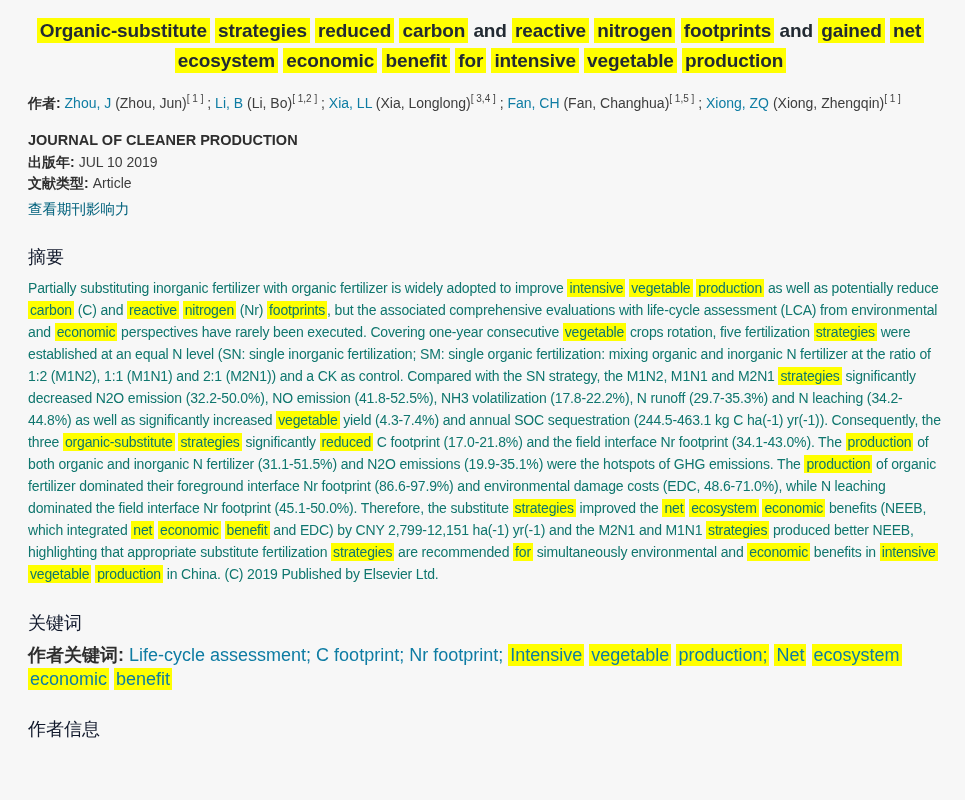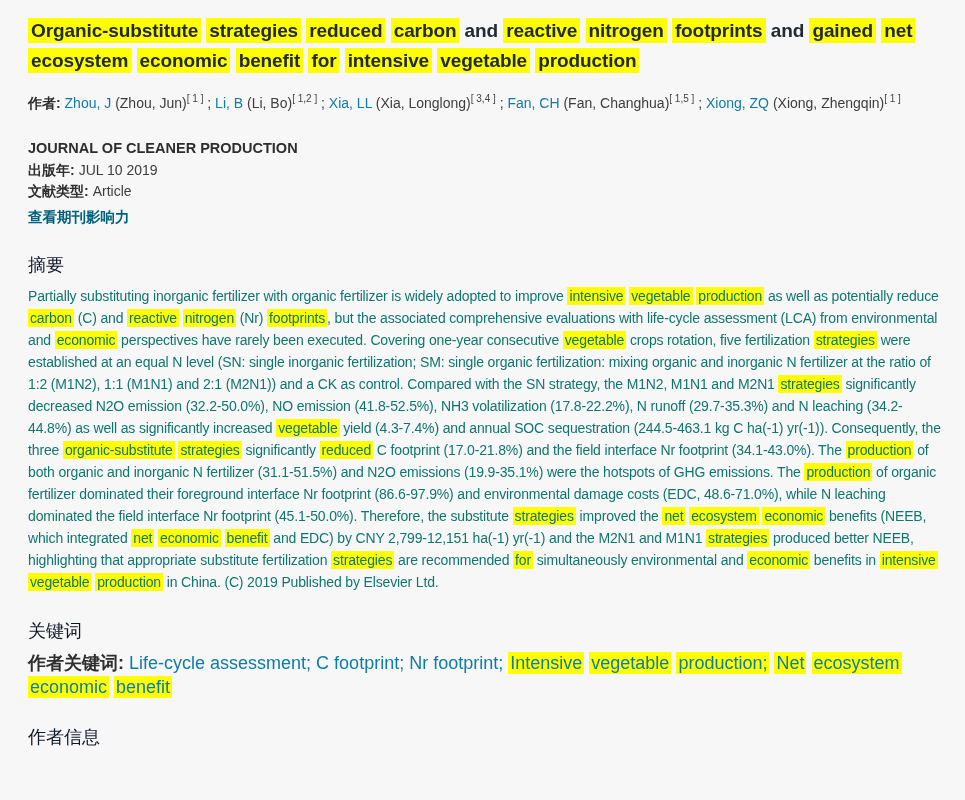--- a/index.html
+++ b/index.html
@@ -10,31 +10,31 @@
     color:#3d3d3d;
     -webkit-font-smoothing:antialiased;
   }
   .page{padding:12px 20px 0 28px;}
   .hl{background:#ffff00;padding:1px 2px;}
   .lnk{color:#0e7ca3;cursor:pointer;}
   .lbl{font-weight:700;color:#2e2e2e;}
   sup{font-size:10px;color:#444;letter-spacing:0;}
   .title{
     font-size:19px;line-height:30px;font-weight:700;color:#222a33;
-    margin:4px 0 14px 0;max-width:905px;letter-spacing:-0.1px;
+    margin:4px 0 14px 0;max-width:905px;letter-spacing:-0.1px;text-align:center;
   }
   .title .hl{padding:2px 3px;}
   .byline{font-size:14px;line-height:17px;margin:0;max-width:917px;}
-  .jblock{margin-top:28px;font-size:14px;}
+  .jblock{margin-top:20px;font-size:14px;}
   .jname{font-weight:700;font-size:14.5px;color:#2e2e2e;margin:0 0 7px 0;}
   .jrow{margin:0 0 7px 0;line-height:14px;}
   .jrow .val{margin-left:4px;}
   .jrow .pair2{margin-left:10px;}
   .impact-link{
-    display:inline-block;font-weight:700;color:#00617c;font-size:14.5px;
+    display:inline-block;font-weight:400;color:#00617c;font-size:14.5px;
     margin-top:3px;cursor:pointer;text-decoration:none;
   }
   h2.sec{
     font-size:18px;font-weight:400;color:#0f172a;margin:26px 0 8px 0;
   }
   .abs{
     font-size:14px;line-height:22px;letter-spacing:-0.15px;
     margin:4px 0 0 0;max-width:917px;color:#0f766e;
   }
   .kwline{font-size:18px;line-height:24px;margin:2px 0 2px 0;max-width:917px;}

